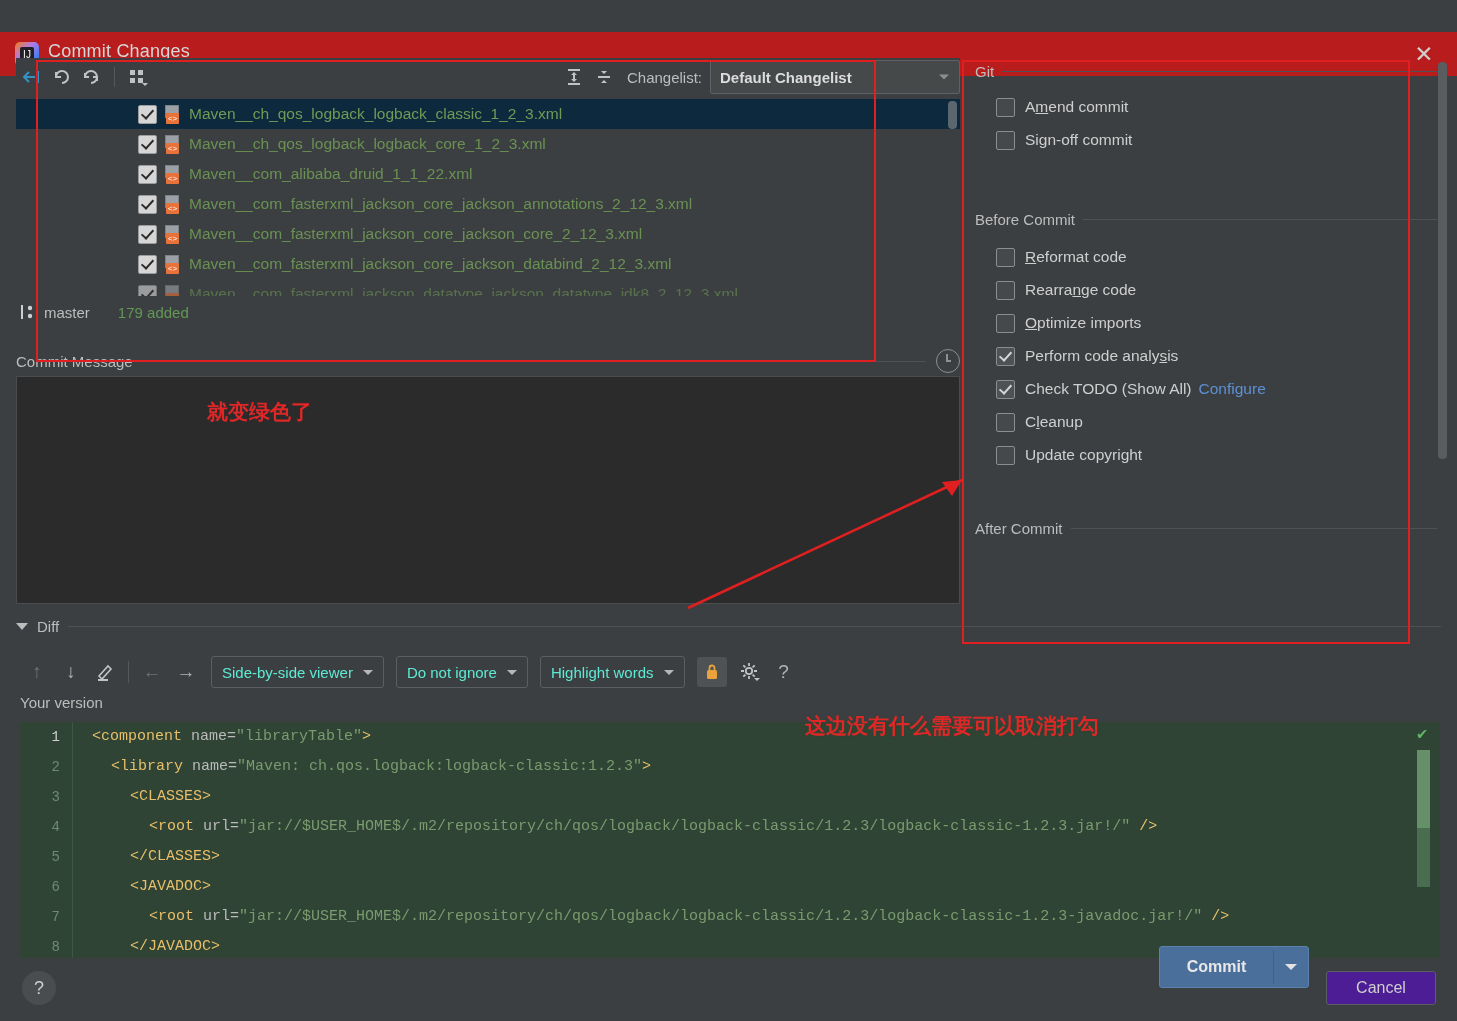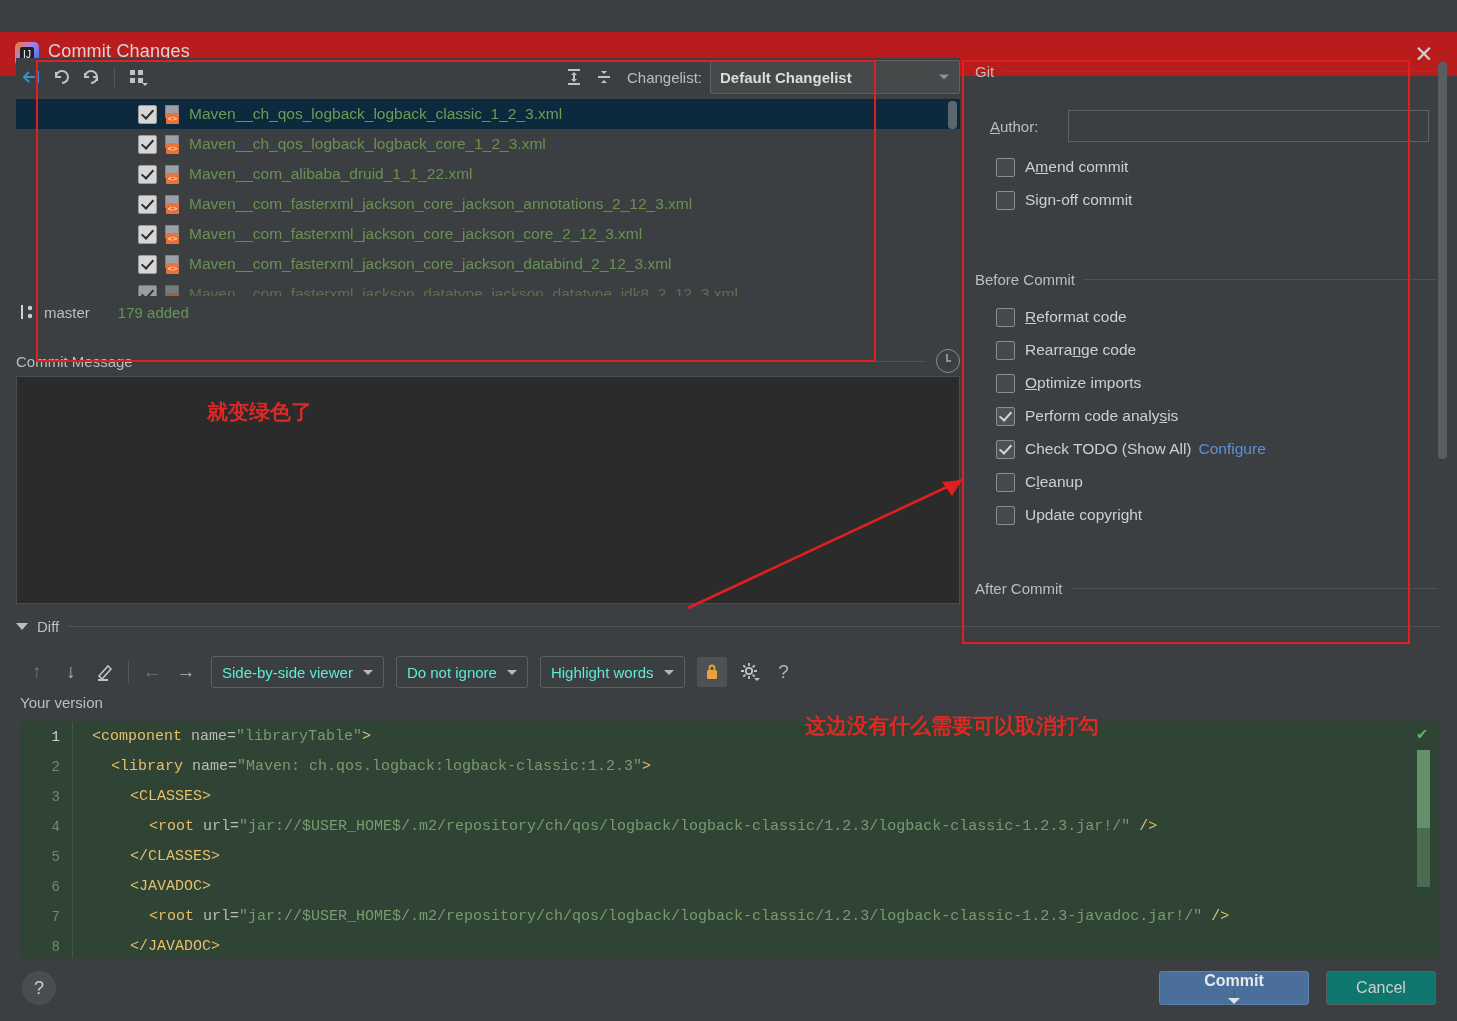--- a/index.html
+++ b/index.html
@@ -490,30 +490,29 @@
     width: 34px; height: 34px;
     border-radius: 50%;
     background: #4a4d4f;
     color: #cfcfcf;
     display: flex; align-items: center; justify-content: center;
     font-size: 18px;
     cursor: pointer;
   }
   .commit-btn {
     position: absolute;
-    left: 1159px; top: 971px;
-    width: 150px; height: 34px;
+    left: 1159px; top: 946px;
+    width: 150px; height: 42px;
     background: #4a6f9a;
     border: 1px solid #5b82ad;
     border-radius: 3px;
     display: flex;
     align-items: center;
     cursor: pointer;
     box-sizing: border-box;
-    flex-direction: column;
   }
   .commit-btn .cb-text {
     flex: 1 1 auto;
     text-align: center;
     font-weight: bold;
     font-size: 16px;
     color: #e8e8e8;
   }
   .commit-btn .cb-div { width: 1px; height: 34px; background: #3e5f86; }
   .commit-btn .cb-arrow {
@@ -524,21 +523,21 @@
     width: 0; height: 0;
     border-left: 6px solid transparent;
     border-right: 6px solid transparent;
     border-top: 6px solid #e2e2e2;
     display: block;
   }
   .cancel-btn {
     position: absolute;
     left: 1326px; top: 971px;
     width: 110px; height: 34px;
-    background: #0f766e;
+    background: #4c1d95;
     border: 1px solid #5b5f61;
     border-radius: 3px;
     display: flex; align-items: center; justify-content: center;
     font-size: 16px;
     color: #cfcfcf;
     cursor: pointer;
     box-sizing: border-box;
   }
 
   
@@ -714,24 +713,20 @@
 </div>
 <div class="cm-box"></div>
 
 <div class="right-panel">
 
   <div class="group-header">
     <span class="gh-text">Git</span>
     <span class="gh-line"></span>
   </div>
 
-  <div class="field-row">
-    <span class="field-label"><u>A</u>uthor:</span>
-    <span class="author-input" title=""></span>
-  </div>
 
   <div class="cb-row" style="margin-top:16px;">
     <span class="cbx"></span>
     <span class="cb-label">A<u>m</u>end commit</span>
   </div>
   <div class="cb-row">
     <span class="cbx"></span>
     <span class="cb-label">Si<u>g</u>n-off commit</span>
   </div>
 

